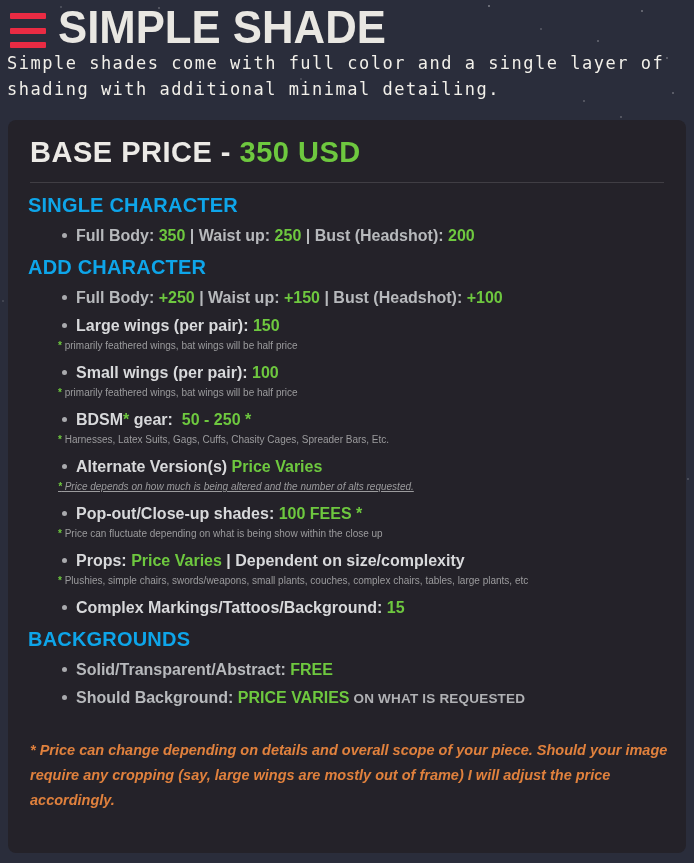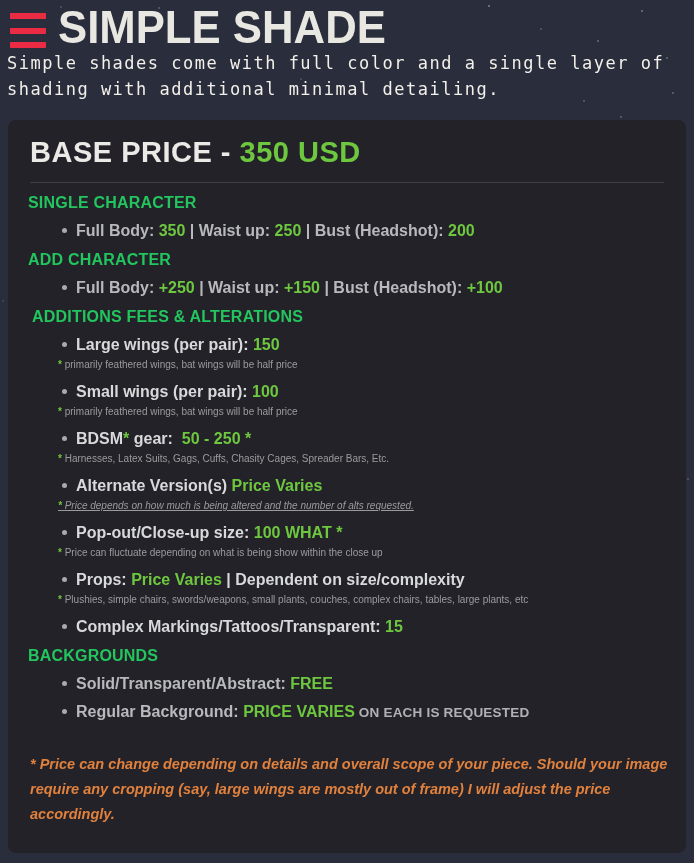--- a/index.html
+++ b/index.html
@@ -48,21 +48,21 @@
     position:absolute;left:8px;top:120px;width:678px;height:733px;
     box-sizing:border-box;padding:13px 18px;
     background:var(--card-bg);border-radius:8px;
   }
   .base-price{
     margin:2px 0 0 4px;font-size:29px;font-weight:bold;line-height:34px;
     letter-spacing:.5px;color:#eceae6;
   }
   .base-price .price{color:var(--green);}
   .divider{border:none;border-top:1px solid rgba(255,255,255,.13);margin:13px 4px 0;}
-  .sec-title{margin:11px 0 0 2px;font-size:16px;font-weight:bold;letter-spacing:.2px;color:#22c55e;}
+  .sec-title{margin:11px 0 0 2px;font-size:20px;font-weight:bold;letter-spacing:.2px;color:#0ea5e9;}
   .sec-title.indent{margin-left:6px;}
   .item{
     position:relative;margin:9px 0 0 36px;padding-left:14px;
     font-size:16px;font-weight:bold;line-height:19px;color:#b7b9bc;
   }
   .item::before{
     content:"";position:absolute;left:0;top:7px;width:5px;height:5px;
     border-radius:50%;background:#a9aaad;
   }
   .seg-label{color:#b7b9bc;text-align:center;}
@@ -94,32 +94,31 @@
 </div>
 
 <div class="card">
   <h2 class="base-price"><span>BASE PRICE - </span><span class="price">350 USD</span></h2>
   <hr class="divider">
   <div id="sections">
       <div class="sec-title">SINGLE CHARACTER</div>
       <div class="item"><span class="seg-label">Full Body: </span><span class="seg-price">350</span><span class="seg-label"> | </span><span class="seg-label">Waist up: </span><span class="seg-price">250</span><span class="seg-label"> | </span><span class="seg-label">Bust (Headshot): </span><span class="seg-price">200</span></div>
       <div class="sec-title">ADD CHARACTER</div>
       <div class="item"><span class="seg-label">Full Body: </span><span class="seg-price">+250</span><span class="seg-label"> | </span><span class="seg-label">Waist up: </span><span class="seg-price">+150</span><span class="seg-label"> | </span><span class="seg-label">Bust (Headshot): </span><span class="seg-price">+100</span></div>
-      <div class="sec-title indent">ADDITIONS FEES &amp; ALTERATIONS</div>
       <div class="item"><span class="seg-label-bright">Large wings (per pair): </span><span class="seg-price">150</span></div>
       <div class="note"><span class="note-star">*</span> primarily feathered wings, bat wings will be half price</div>
       <div class="item"><span class="seg-label-bright">Small wings (per pair): </span><span class="seg-price">100</span></div>
       <div class="note"><span class="note-star">*</span> primarily feathered wings, bat wings will be half price</div>
       <div class="item"><span class="seg-label-bright">BDSM</span><span class="seg-price">*</span><span class="seg-label-bright"> gear:&nbsp; </span><span class="seg-price">50 - 250 *</span></div>
       <div class="note"><span class="note-star">*</span> Harnesses, Latex Suits, Gags, Cuffs, Chasity Cages, Spreader Bars, Etc.</div>
       <div class="item"><span class="seg-label-bright">Alternate Version(s) </span><span class="seg-price">Price Varies</span></div>
       <div class="note italic"><span class="note-star">*</span> Price depends on how much is being altered and the number of alts requested.</div>
-      <div class="item"><span class="seg-label-bright">Pop-out/Close-up size: </span><span class="seg-price">100 WHAT *</span></div>
+      <div class="item"><span class="seg-label-bright">Pop-out/Close-up shades: </span><span class="seg-price">100 FEES *</span></div>
       <div class="note"><span class="note-star">*</span> Price can fluctuate depending on what is being show within the close up</div>
       <div class="item"><span class="seg-label-bright">Props: </span><span class="seg-price">Price Varies</span><span class="seg-label-bright"> | Dependent on size/complexity</span></div>
       <div class="note"><span class="note-star">*</span> Plushies, simple chairs, swords/weapons, small plants, couches, complex chairs, tables, large plants, etc</div>
-      <div class="item"><span class="seg-label-bright">Complex Markings/Tattoos/Transparent: </span><span class="seg-price">15</span></div>
+      <div class="item"><span class="seg-label-bright">Complex Markings/Tattoos/Background: </span><span class="seg-price">15</span></div>
       <div class="sec-title">BACKGROUNDS</div>
       <div class="item"><span class="seg-label">Solid/Transparent/Abstract: </span><span class="seg-price">FREE</span></div>
-      <div class="item"><span class="seg-label">Regular Background: </span><span class="seg-price">PRICE VARIES</span><span class="seg-label-sm"> ON EACH IS REQUESTED</span></div>
+      <div class="item"><span class="seg-label">Should Background: </span><span class="seg-price">PRICE VARIES</span><span class="seg-label-sm"> ON WHAT IS REQUESTED</span></div>
     </div>
   <div class="footnote">* Price can change depending on details and overall scope of your piece. Should your image require any cropping (say, large wings are mostly out of frame) I will adjust the price accordingly.</div>
 </div>
 
 </body></html>

